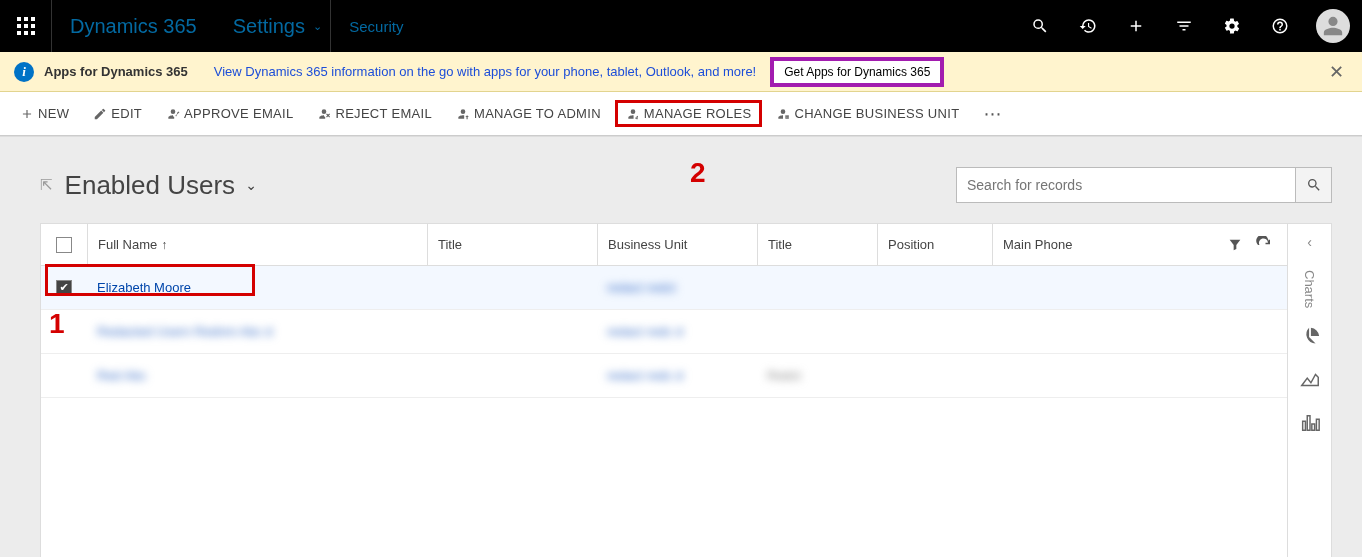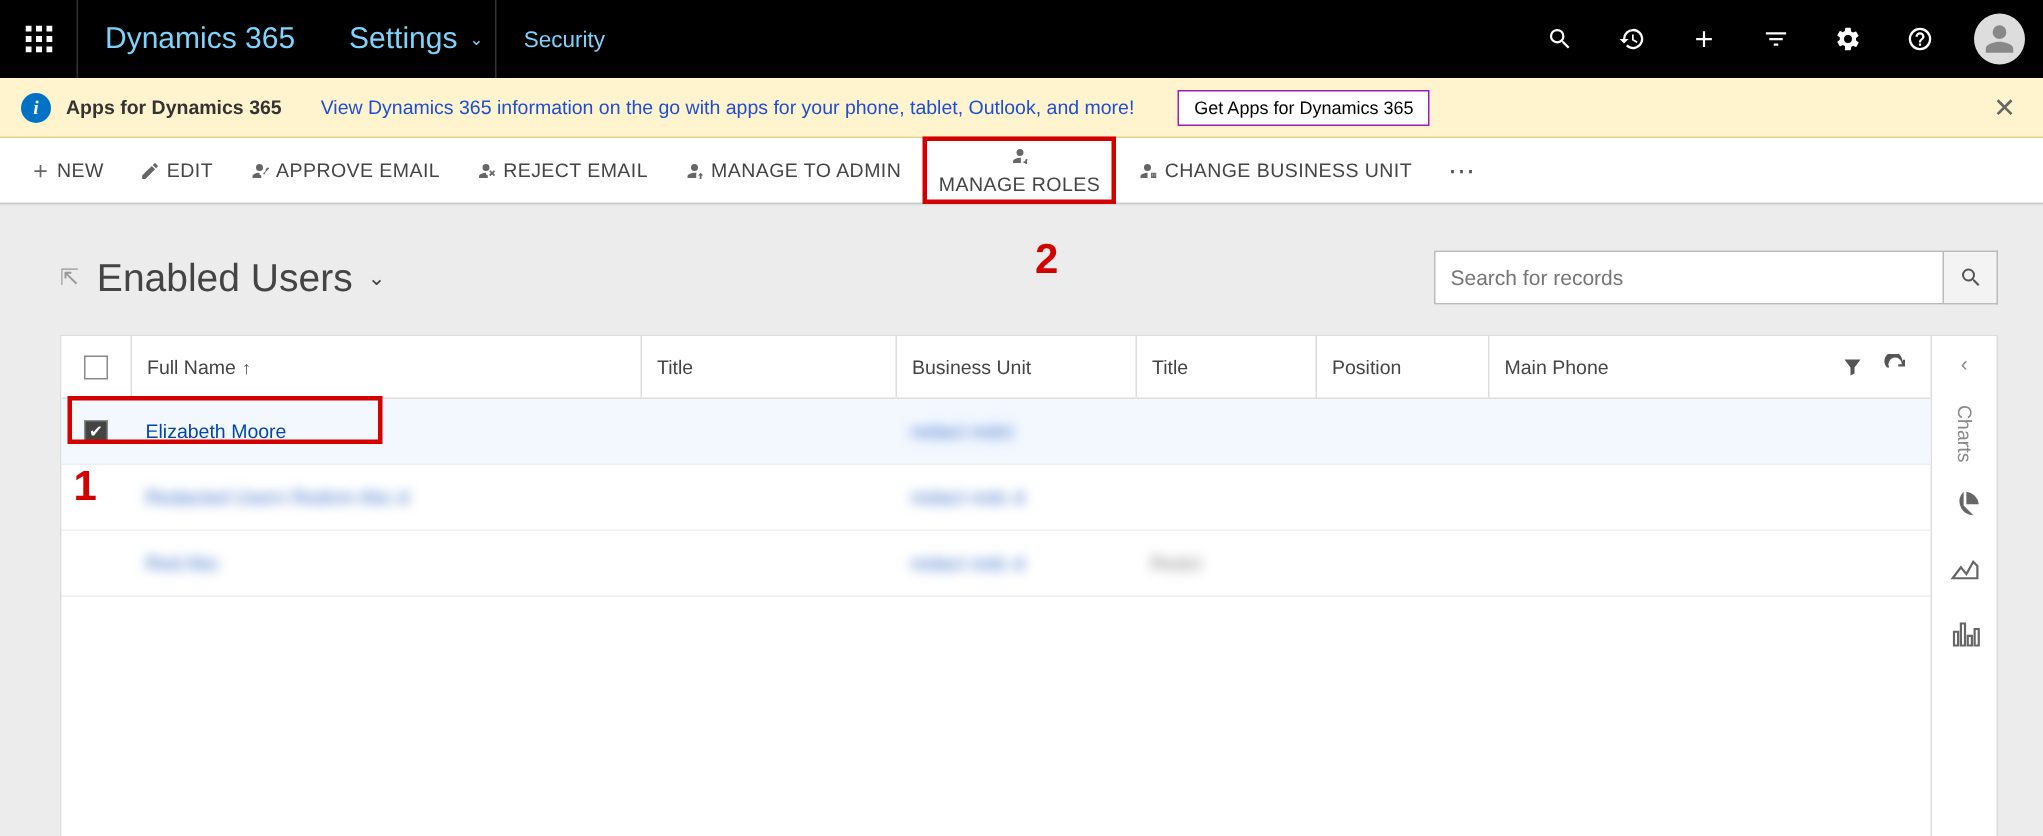--- a/index.html
+++ b/index.html
@@ -1,41 +1,41 @@
 <!DOCTYPE html>
 <html><head>
 <meta charset="utf-8">
 <style>
   * { box-sizing: border-box; margin: 0; padding: 0; }
   body { font-family: "Segoe UI", Arial, sans-serif; font-size: 13px; background: #fff; color: #333; width: 1362px; }
   
-  .topbar { background: #000; height: 52px; display: flex; align-items: center; color: #7dd3fc; }
+  .topbar { background: #000; height: 52px; display: flex; align-items: center; color: #0369a1; }
   .waffle { width: 52px; height: 52px; display: flex; align-items: center; justify-content: center; border-right: 1px solid #333; cursor: pointer; }
   .waffle svg { fill: #fff; }
   .brand { font-size: 20px; font-weight: 400; padding: 0 18px; }
   .area { font-size: 20px; font-weight: 300; padding: 0 8px 0 18px; cursor: pointer; display: flex; align-items: center; gap: 8px; }
   .area .chev { font-size: 11px; }
   .subarea { font-size: 15px; font-weight: 300; padding: 0 18px; border-left: 1px solid #333; height: 52px; display: flex; align-items: center; }
   .top-spacer { flex: 1; }
   .topicon { width: 48px; height: 52px; display: flex; align-items: center; justify-content: center; cursor: pointer; }
   .topicon svg { fill: #fff; }
   .avatar { width: 34px; height: 34px; border-radius: 50%; background: #ddd; margin: 0 12px; display: flex; align-items: center; justify-content: center; }
   .avatar svg { fill: #888; }
 
   .notify { background: #FFF4CE; border-bottom: 1px solid #e2d48f; height: 40px; display: flex; align-items: center; padding: 0 14px; font-size: 13px; }
   .notify .info-ico { width: 20px; height: 20px; background: #0072C6; border-radius: 50%; display: flex; align-items: center; justify-content: center; margin-right: 10px; color: #fff; font-weight: bold; font-style: italic; font-family: Georgia, serif; }
   .notify .ntitle { font-weight: 700; color: #333; margin-right: 26px; }
   .notify .ntext { color: #1d4ed8; }
-  .notify .nbtn { margin-left: 29px; background: #fff; border: 1px solid #a21caf; padding: 4px 10px; font-size: 12px; cursor: pointer; }
+  .notify .nbtn { margin-left: 14px; background: #fff; border: 4px solid #a21caf; padding: 4px 10px; font-size: 12px; cursor: pointer; }
   .notify .nclose { margin-left: auto; cursor: pointer; color: #666; font-size: 18px; padding: 0 4px; }
 
   .cmdbar { background: #fff; border-bottom: 1px solid #ccc; height: 44px; display: flex; align-items: center; padding: 0 10px; gap: 4px; }
   .cmd { display: flex; align-items: center; gap: 4px; padding: 6px 10px; cursor: pointer; font-size: 13px; color: #444; font-weight: 500; letter-spacing: .3px; }
   .cmd svg { fill: #666; width: 14px; height: 14px; }
-  .cmd.hl { border: 3px solid #D40000; padding: 3px 8px; flex-direction: column; }
+  .cmd.hl { border: 3px solid #D40000; padding: 3px 8px; }
   .more-dots { font-size: 18px; letter-spacing: 2px; color: #555; padding: 0 10px; cursor: pointer; }
 
   .viewarea { background: #ececec; padding: 30px 0 30px 40px; border-top: 1px solid #ddd; position: relative; }
   .viewhead { display: flex; align-items: center; margin-bottom: 20px; padding-right: 30px; }
   .pin { color: #999; margin-right: 12px; font-size: 15px; }
   .viewtitle { font-size: 26px; font-weight: 300; color: #444; display: flex; align-items: center; gap: 10px; cursor: pointer; }
   .viewtitle .vchev { font-size: 14px; }
   .vspacer { flex: 1; }
   .searchwrap { display: flex; align-items: center; }
   .searchbox { width: 340px; height: 36px; border: 1px solid #bbb; padding: 0 10px; font-size: 14px; background: #fff; }

